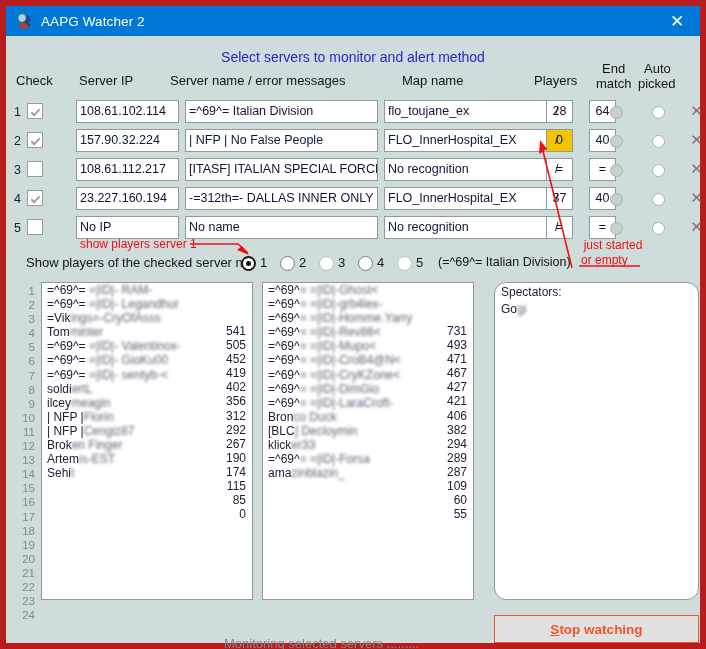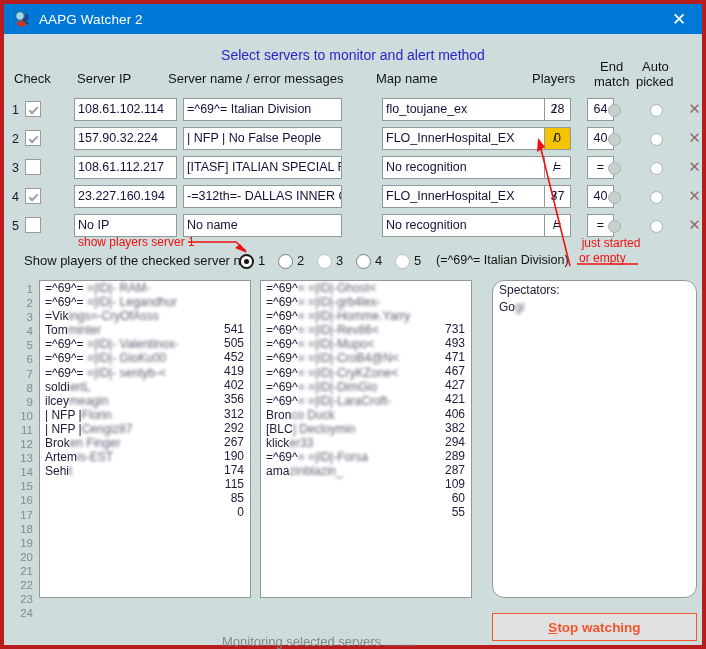--- a/index.html
+++ b/index.html
@@ -6,21 +6,21 @@
   body{
     width:706px;height:649px;
     background:#cfdcdc;
     font-family:"Liberation Sans",sans-serif;
     overflow:hidden;
     -webkit-font-smoothing:none;
   }
   #app{
     position:relative;width:706px;height:649px;
     box-sizing:border-box;
-    border:4px solid #b91c1c;
+    border:6px solid #b91c1c;
     background:#cfdcdc;
   }
 
   
   .titlebar{
     height:30px;background:#0078d7;color:#ffffff;
     display:flex;align-items:center;position:relative;
   }
   .title-icon{width:18px;height:18px;margin-left:9px;position:relative;flex:0 0 auto;}
   .title-text{font-size:13.5px;margin-left:8px;letter-spacing:.1px;}
@@ -35,21 +35,21 @@
     text-align:center;color:#2727c8;font-size:14px;
     margin-top:13px;
   }
 
   
   .colheads{position:relative;height:34px;margin-top:0;font-size:13px;color:#141414;}
   .colheads span{position:absolute;white-space:nowrap;}
   .ch-check{left:10px;top:8px;}
   .ch-ip{left:73px;top:8px;}
   .ch-name{left:164px;top:8px;}
-  .ch-map{left:372px;top:8px;}
+  .ch-map{left:396px;top:8px;}
   .ch-players{left:528px;top:8px;}
   .ch-end1{left:596px;top:-4px;}
   .ch-end2{left:590px;top:11px;}
   .ch-auto1{left:638px;top:-4px;}
   .ch-auto2{left:632px;top:11px;}
 
   
   .rows{position:relative;}
   .row{position:relative;height:29px;}
   .rn{position:absolute;left:8px;top:6px;font-size:12.5px;color:#1a1a2e;}
@@ -65,21 +65,21 @@
   .fld{
     position:absolute;top:1px;height:23px;box-sizing:border-box;
     background:#ffffff;border:1px solid #8f9a9a;
     font-size:12.5px;color:#12123a;
     padding:0 3px;line-height:21px;
     overflow:hidden;white-space:nowrap;
     font-family:"Liberation Sans",sans-serif;
     margin-left:23px;
   }
   .f-ip{left:47px;width:103px;}
-  .f-name{left:156px;width:159px;}
+  .f-name{left:156px;width:193px;}
   .f-map{left:355px;width:170px;}
   .f-cur{left:517px;width:27px;text-align:center;padding:0;}
   .f-cur.hl{background:#f5c400;border-color:#8f9a9a;}
   .slash{position:absolute;left:549px;top:5px;font-size:12.5px;color:#12123a;}
   .f-max{left:560px;width:27px;text-align:center;padding:0;}
   .radio{
     position:absolute;width:13px;height:13px;border-radius:50%;
     border:1px solid #a9b2b2;box-sizing:border-box;top:7px;
   }
   .r-end{left:604px;background:#c8cfcf;}

